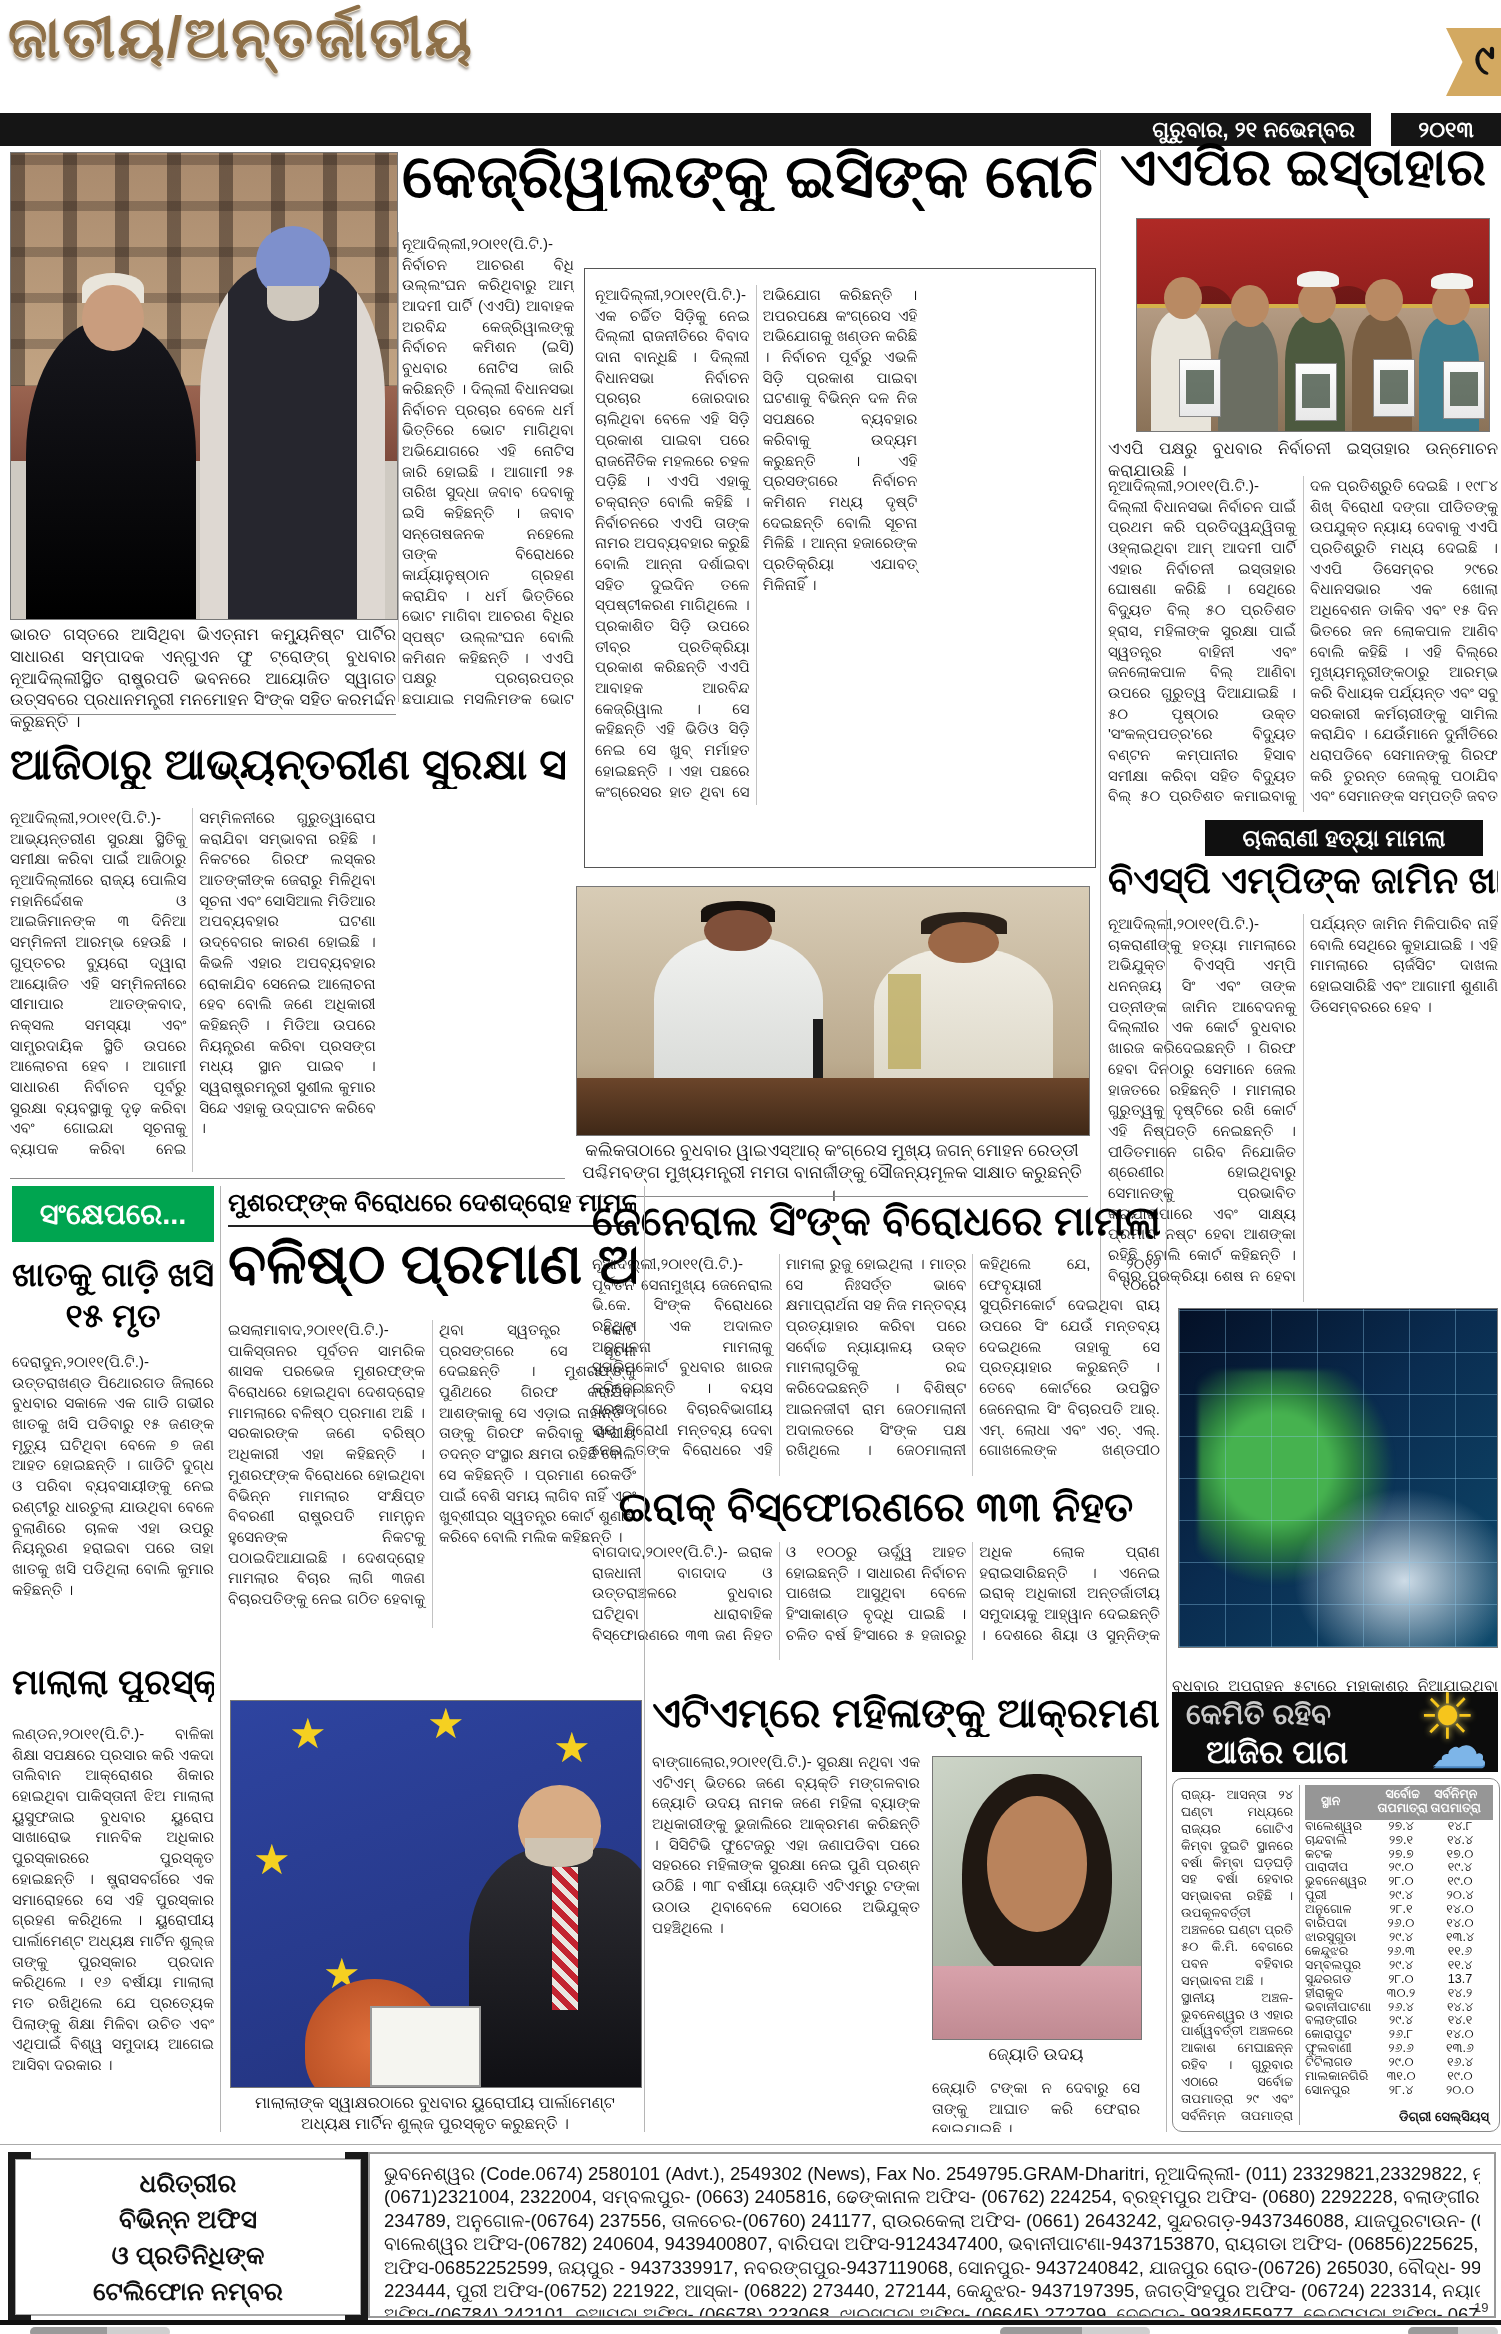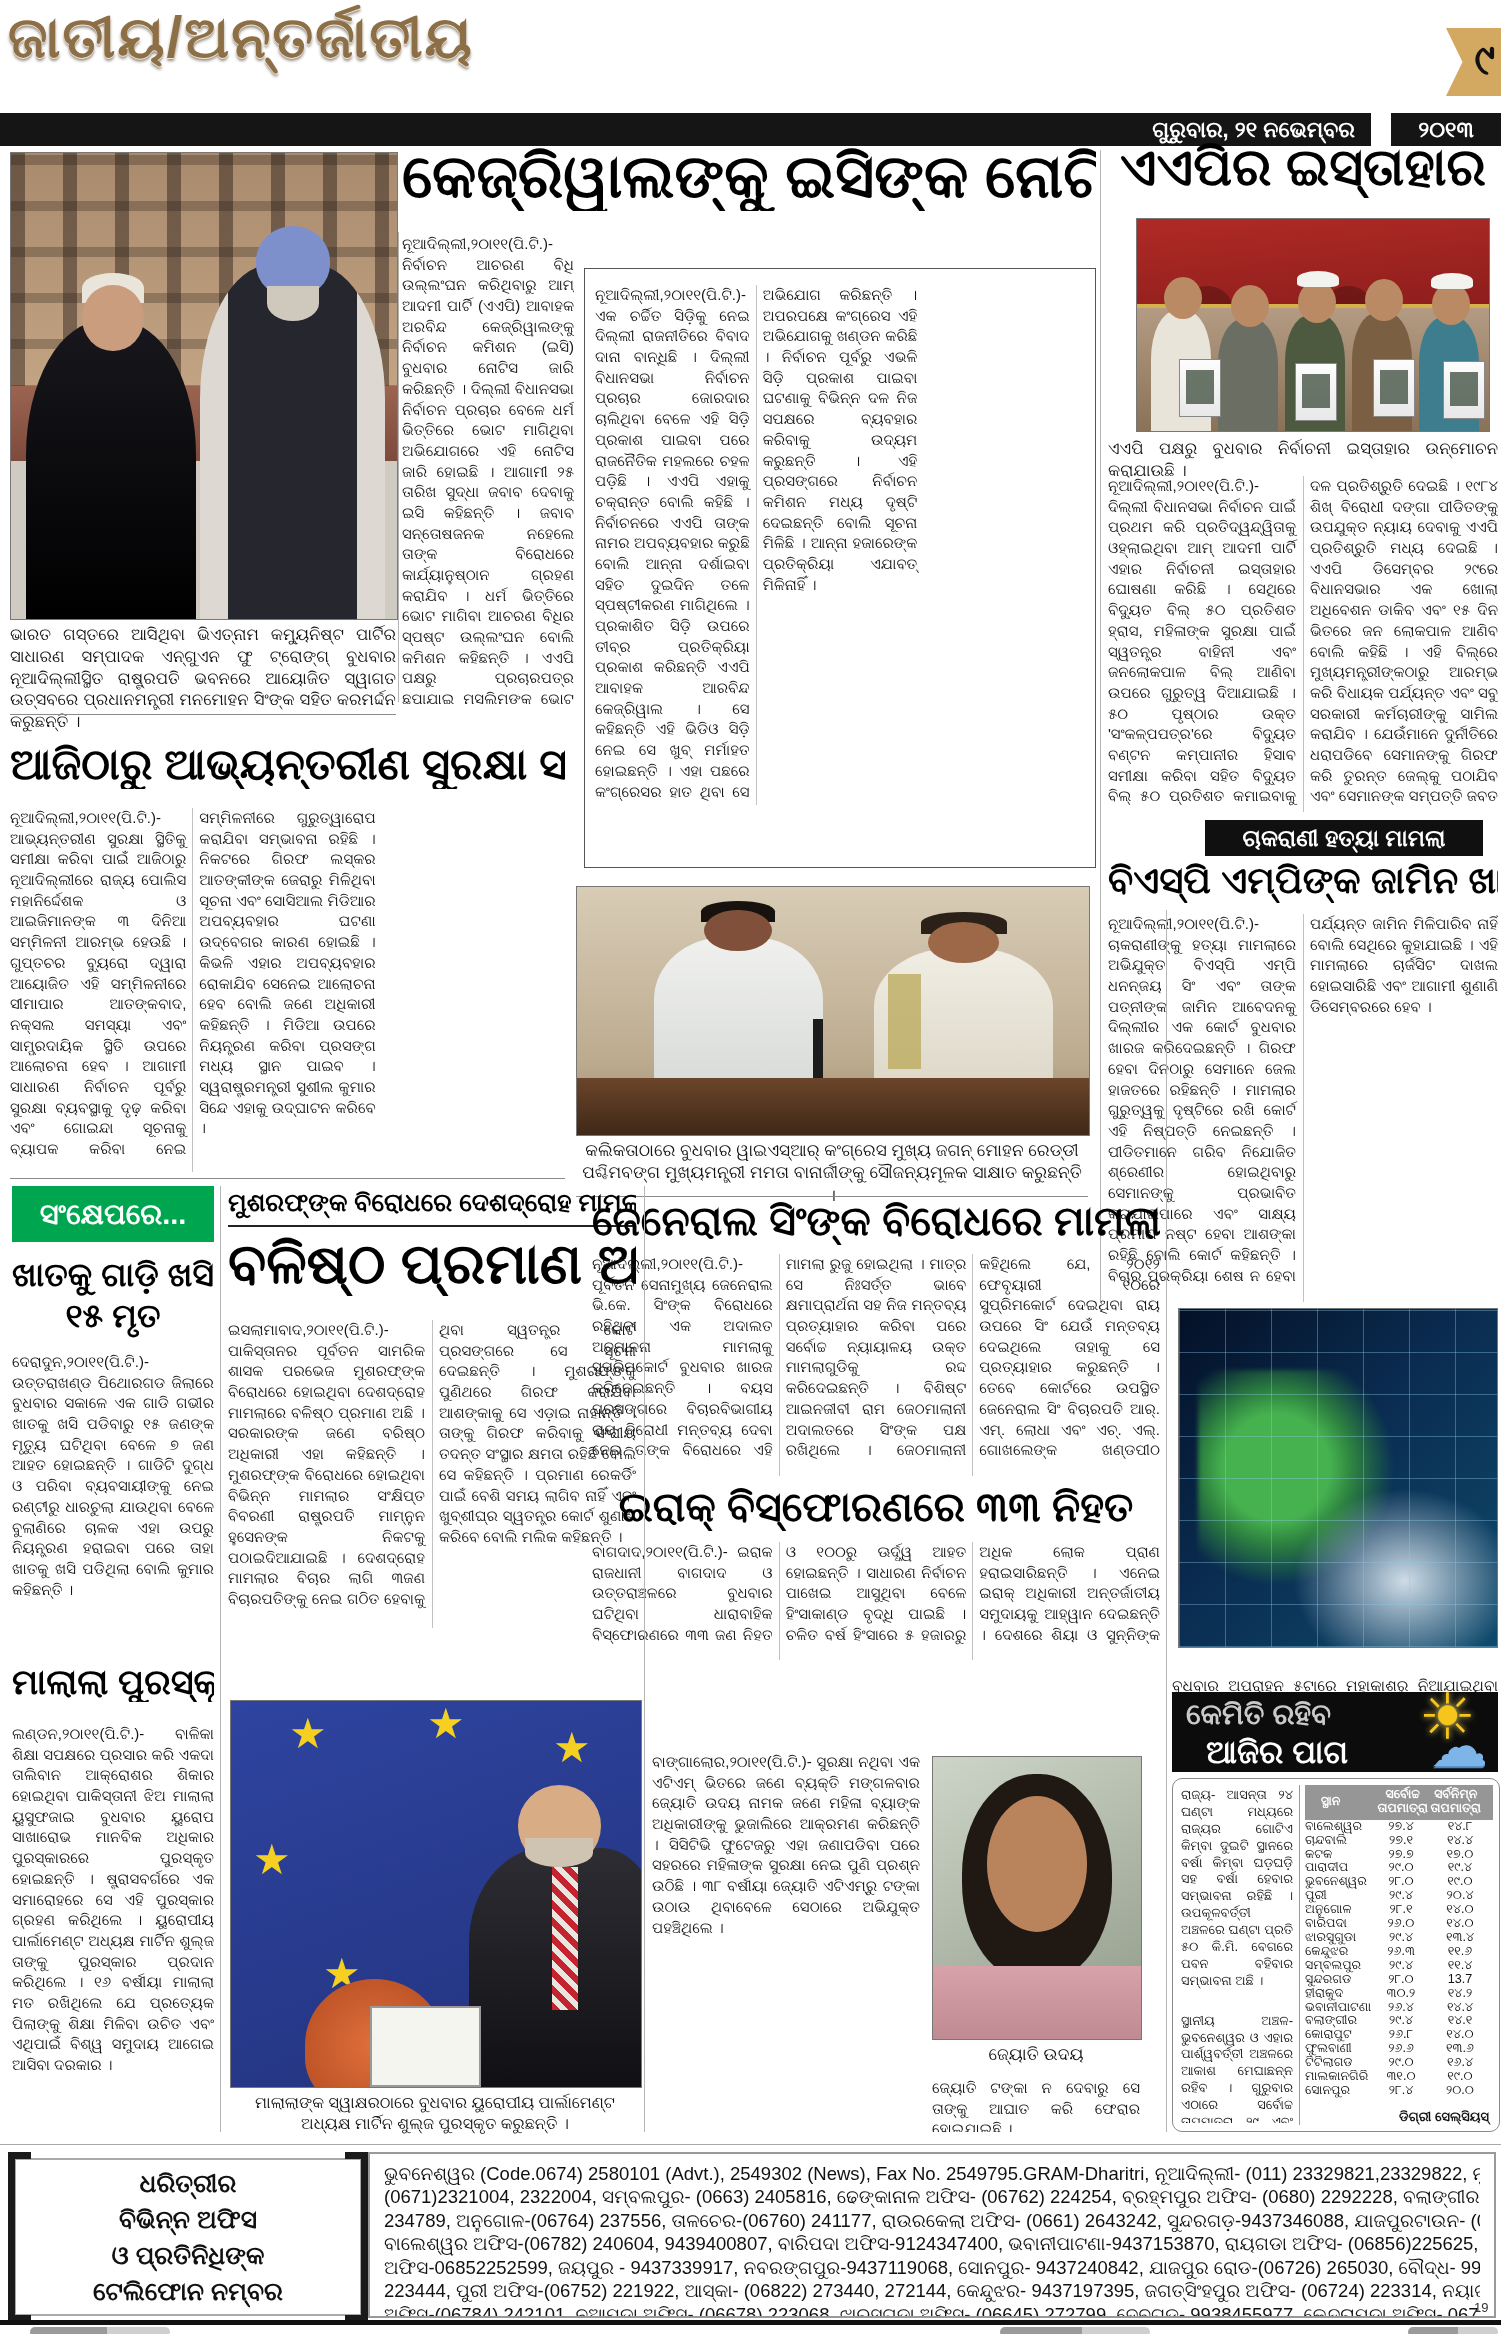--- a/index.html
+++ b/index.html
@@ -245,20 +245,21 @@
     <div class="schulz">
         <div class="head"></div>
         <div class="beard"></div>
         <div class="tie"></div>
       </div>
     <div class="mal-scarf"></div>
     <div class="mal-cert"></div>
   </div>
   <div class="abs cap-c" style="left:230px;top:2092px;width:410px;height:40px;font-size:16px;">ମାଲାଲାଙ୍କ ସ୍ୱାକ୍ଷରଠାରେ ବୁଧବାର ୟୁରୋପୀୟ ପାର୍ଲାମେଣ୍ଟ ଅଧ୍ୟକ୍ଷ ମାର୍ଟିନ ଶୁଲ୍ଜ ପୁରସ୍କୃତ କରୁଛନ୍ତି ।</div>
 
+  <div class="abs hl nowrap" style="left:652px;top:1690px;width:508px;font-size:41px;text-align:center;">ଏଟିଏମ୍‌ରେ ମହିଳାଙ୍କୁ ଆକ୍ରମଣ</div>
   <div class="abs body-txt" style="left:652px;top:1752px;width:268px;height:380px;">ବାଙ୍ଗାଲୋର,୨୦ା୧୧(ପି.ଟି.)- ସୁରକ୍ଷା ନଥିବା ଏକ ଏଟିଏମ୍ ଭିତରେ ଜଣେ ବ୍ୟକ୍ତି ମଙ୍ଗଳବାର ଜ୍ୟୋତି ଉଦୟ ନାମକ ଜଣେ ମହିଳା ବ୍ୟାଙ୍କ ଅଧିକାରୀଙ୍କୁ ଭୁଜାଲିରେ ଆକ୍ରମଣ କରିଛନ୍ତି । ସିସିଟିଭି ଫୁଟେଜରୁ ଏହା ଜଣାପଡିବା ପରେ ସହରରେ ମହିଳାଙ୍କ ସୁରକ୍ଷା ନେଇ ପୁଣି ପ୍ରଶ୍ନ ଉଠିଛି । ୩୮ ବର୍ଷୀୟା ଜ୍ୟୋତି ଏଟିଏମ୍‌ରୁ ଟଙ୍କା ଉଠାଉ ଥିବାବେଳେ ସେଠାରେ ଅଭିଯୁକ୍ତ ପହଞ୍ଚିଥିଲେ ।</div>
   <div class="abs ph" style="left:932px;top:1756px;width:208px;height:282px;">
     <div class="jy-bg"></div>
     <div class="jy-hair"></div>
     <div class="jy-face"></div>
     <div class="jy-top"></div>
   </div>
   <div class="abs cap-c" style="left:932px;top:2044px;width:208px;font-size:17px;">ଜ୍ୟୋତି ଉଦୟ</div>
   <div class="abs body-txt" style="left:932px;top:2078px;width:208px;height:54px;">ଜ୍ୟୋତି ଟଙ୍କା ନ ଦେବାରୁ ସେ ତାଙ୍କୁ ଆଘାତ କରି ଫେରାର ହୋଇଯାଇଛି ।</div>
 
@@ -274,21 +275,21 @@
     <span class="l1">କେମିତି ରହିବ</span>
     <span class="l2">ଆଜିର ପାଗ</span>
     <div id="w-icon">
       <span class="sun">☀</span>
       <span class="cloud">☁</span>
     </div>
   </div>
 
   <div class="abs" id="w-body">
     <div id="w-left">
-      <div style="margin-bottom:23px;">ରାଜ୍ୟ- ଆସନ୍ତା ୨୪ ଘଣ୍ଟା ମଧ୍ୟରେ ରାଜ୍ୟର ଗୋଟିଏ କିମ୍ବା ଦୁଇଟି ସ୍ଥାନରେ ବର୍ଷା କିମ୍ବା ଘଡ଼ଘଡ଼ି ସହ ବର୍ଷା ହେବାର ସମ୍ଭାବନା ରହିଛି । ଉପକୂଳବର୍ତ୍ତୀ ଅଞ୍ଚଳରେ ଘଣ୍ଟା ପ୍ରତି ୫୦ କି.ମି. ବେଗରେ ପବନ ବହିବାର ସମ୍ଭାବନା ଅଛି ।</div>
+      <div style="margin-bottom:0;">ରାଜ୍ୟ- ଆସନ୍ତା ୨୪ ଘଣ୍ଟା ମଧ୍ୟରେ ରାଜ୍ୟର ଗୋଟିଏ କିମ୍ବା ଦୁଇଟି ସ୍ଥାନରେ ବର୍ଷା କିମ୍ବା ଘଡ଼ଘଡ଼ି ସହ ବର୍ଷା ହେବାର ସମ୍ଭାବନା ରହିଛି । ଉପକୂଳବର୍ତ୍ତୀ ଅଞ୍ଚଳରେ ଘଣ୍ଟା ପ୍ରତି ୫୦ କି.ମି. ବେଗରେ ପବନ ବହିବାର ସମ୍ଭାବନା ଅଛି ।</div>
       <div>ସ୍ଥାନୀୟ ଅଞ୍ଚଳ- ଭୁବନେଶ୍ୱର ଓ ଏହାର ପାର୍ଶ୍ୱବର୍ତ୍ତୀ ଅଞ୍ଚଳରେ ଆକାଶ ମେଘାଛନ୍ନ ରହିବ । ଗୁରୁବାର ଏଠାରେ ସର୍ବୋଚ୍ଚ ତାପମାତ୍ରା ୨୯ ଏବଂ ସର୍ବନିମ୍ନ ତାପମାତ୍ରା ୧୯ ଡିଗ୍ରୀ ସେଲସିୟସ ରହିବ ବୋଲି ପୂର୍ବାନୁମାନ କରାଯାଇଛି । ବୁଧବାର ରାଜ୍ୟରେ ରେକର୍ଡ କରାଯାଇଥିବା ସର୍ବୋଚ୍ଚ ଓ ସର୍ବନିମ୍ନ ତାପମାତ୍ରା ଦିଆଗଲା ।</div>
     </div>
     <div id="w-div"></div>
     <div id="w-table">
       <div class="wth">
         <span class="h0">ସ୍ଥାନ</span>
         <span class="h1">ସର୍ବୋଚ୍ଚ ତାପମାତ୍ରା</span>
         <span class="h2">ସର୍ବନିମ୍ନ ତାପମାତ୍ରା</span>
       </div>
       <div class="wrows">

